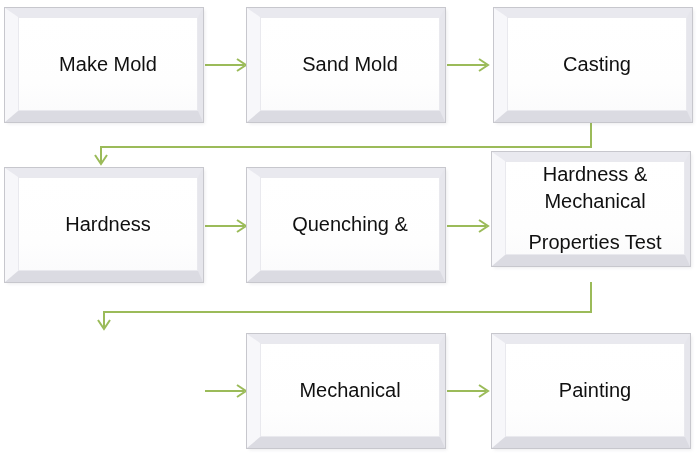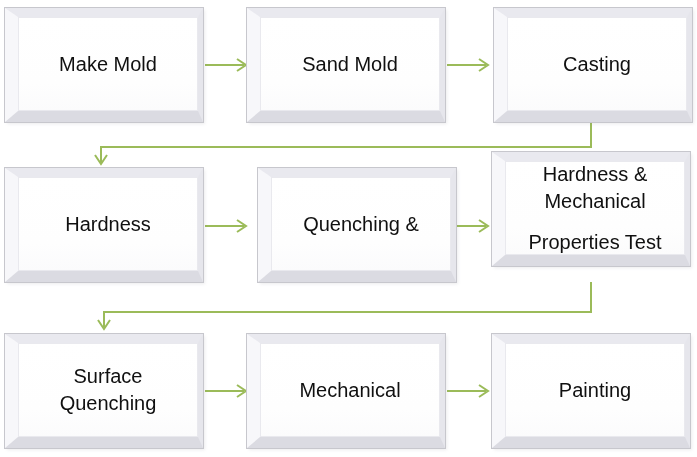--- a/index.html
+++ b/index.html
@@ -87,40 +87,34 @@
         <p>Casting</p>
       </div>
   </div>
 
   <div class="node" style="left:5px;top:168px">
     <div class="node-label">
         <p>Hardness</p>
       </div>
   </div>
 
-  <div class="node" style="left:258px;top:168px">
+  <div class="node" style="left:247px;top:168px">
     <div class="node-label">
         <p>Quenching &amp;</p>
       </div>
   </div>
 
   <div class="node" style="left:492px;top:152px">
     <div class="node-label">
         <p>Hardness &amp;</p>
         <p>Mechanical</p>
         <p>Properties Test</p>
       </div>
   </div>
 
-  <div class="node" style="left:5px;top:334px">
-    <div class="node-label">
-        <p>Surface</p>
-        <p>Quenching</p>
-      </div>
-  </div>
 
   <div class="node" style="left:247px;top:334px">
     <div class="node-label">
         <p>Mechanical</p>
       </div>
   </div>
 
   <div class="node" style="left:492px;top:334px">
     <div class="node-label">
         <p>Painting</p>

